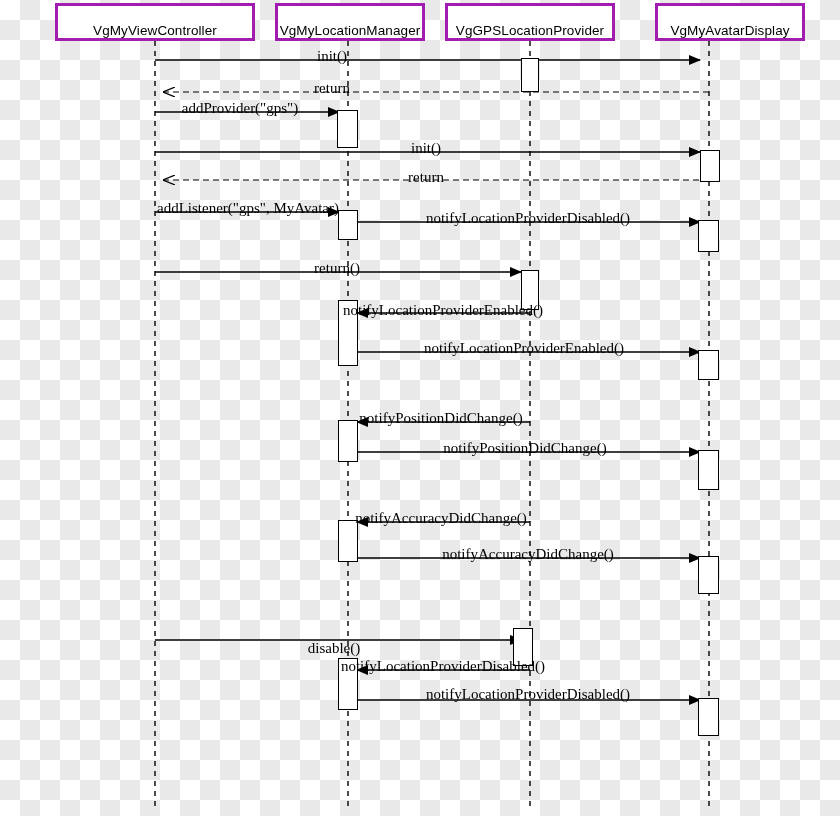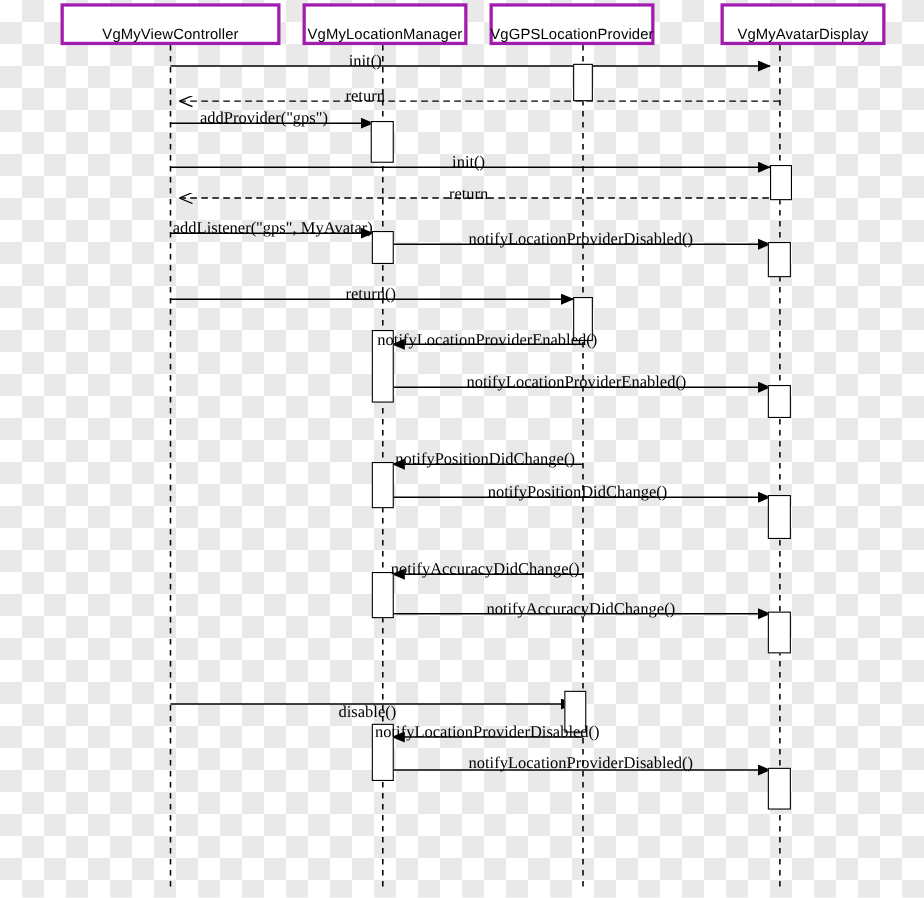--- a/index.html
+++ b/index.html
@@ -103,21 +103,21 @@
       </g>
   </svg>
 
   <div id="participant-boxes">
       <div class="lifeline-box" style="left: 55px; top: 3px; width: 200px; height: 38px;">
         <span>VgMyViewController</span>
       </div>
       <div class="lifeline-box" style="left: 275px; top: 3px; width: 150px; height: 38px;">
         <span>VgMyLocationManager</span>
       </div>
-      <div class="lifeline-box" style="left: 445px; top: 3px; width: 150px; height: 38px;">
+      <div class="lifeline-box" style="left: 445px; top: 3px; width: 170px; height: 38px;">
         <span>VgGPSLocationProvider</span>
       </div>
       <div class="lifeline-box" style="left: 655px; top: 3px; width: 150px; height: 38px;">
         <span>VgMyAvatarDisplay</span>
       </div>
     </div>
   <div id="activation-bars">
       <div class="activation" style="left: 521px; top: 58px; width: 18px; height: 34px;"></div>
       <div class="activation" style="left: 337px; top: 110px; width: 21px; height: 38px;"></div>
       <div class="activation" style="left: 700px; top: 150px; width: 20px; height: 32px;"></div>

